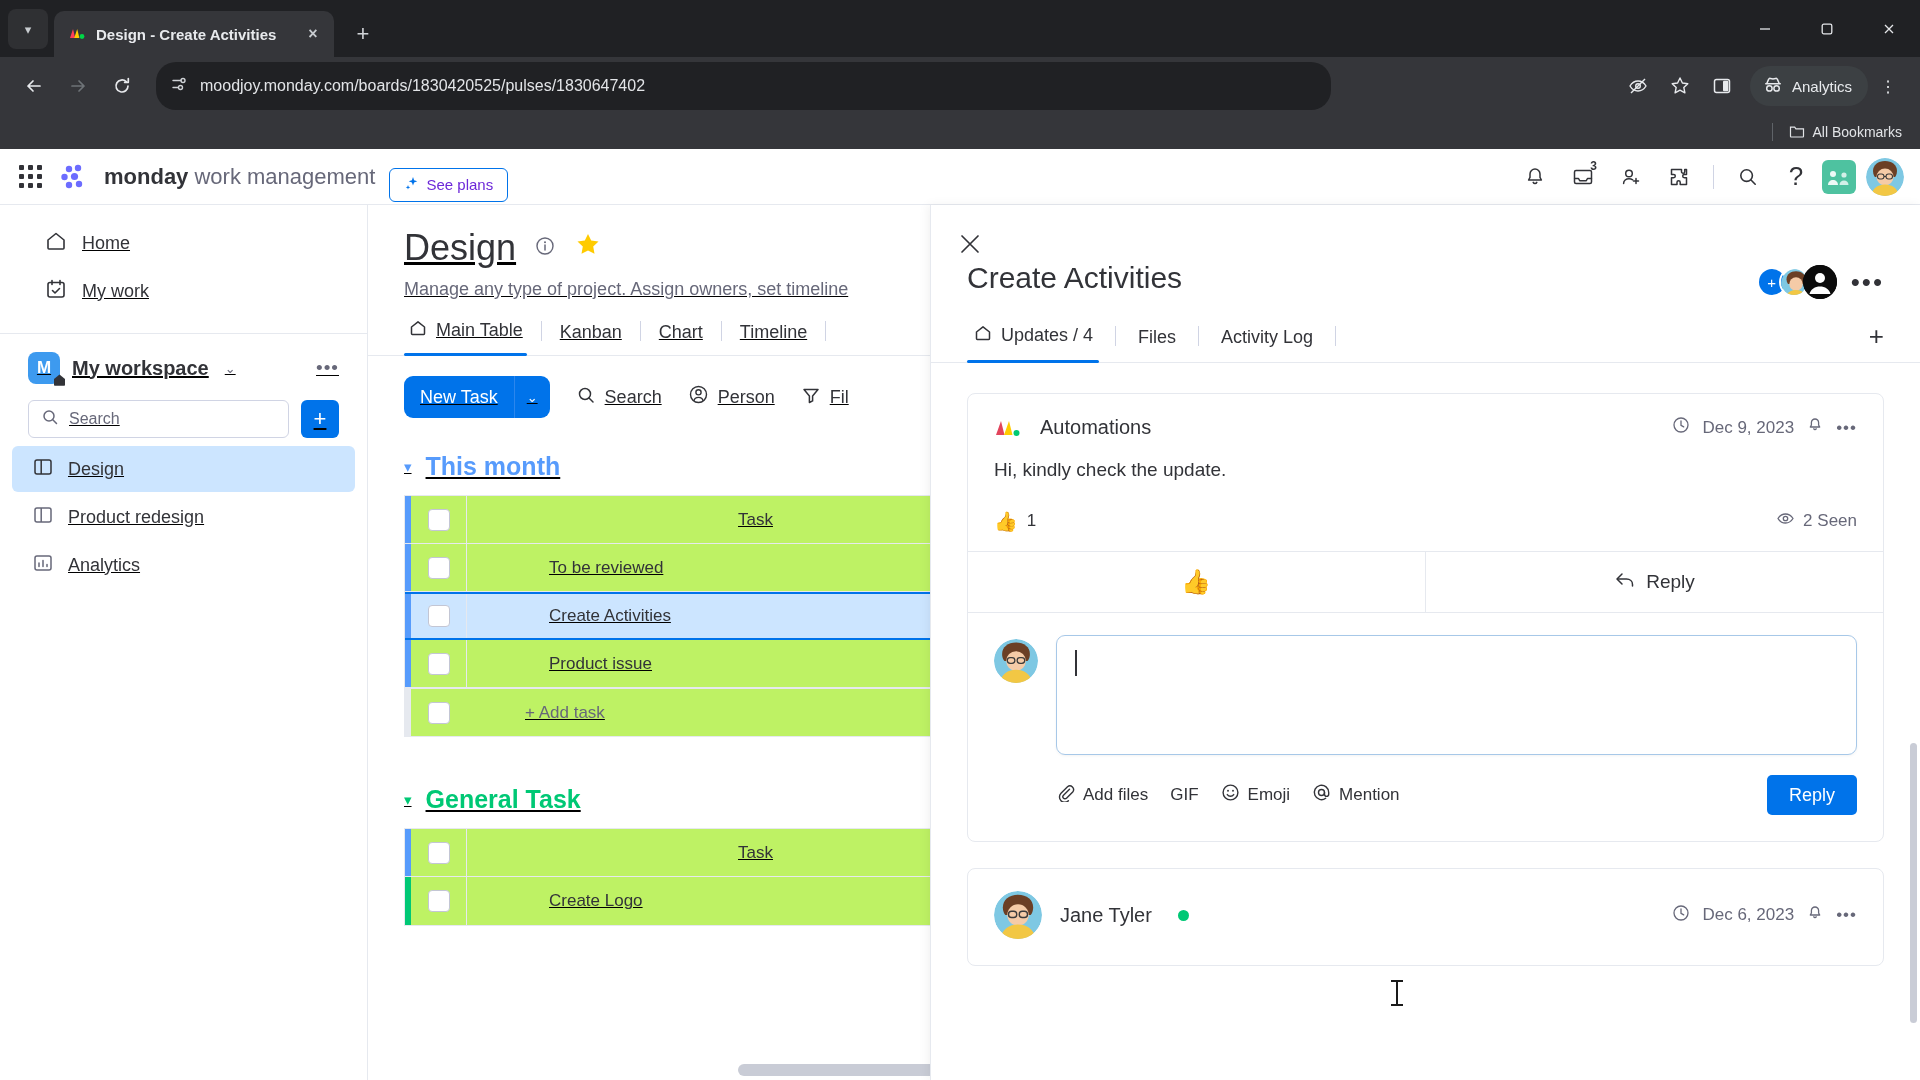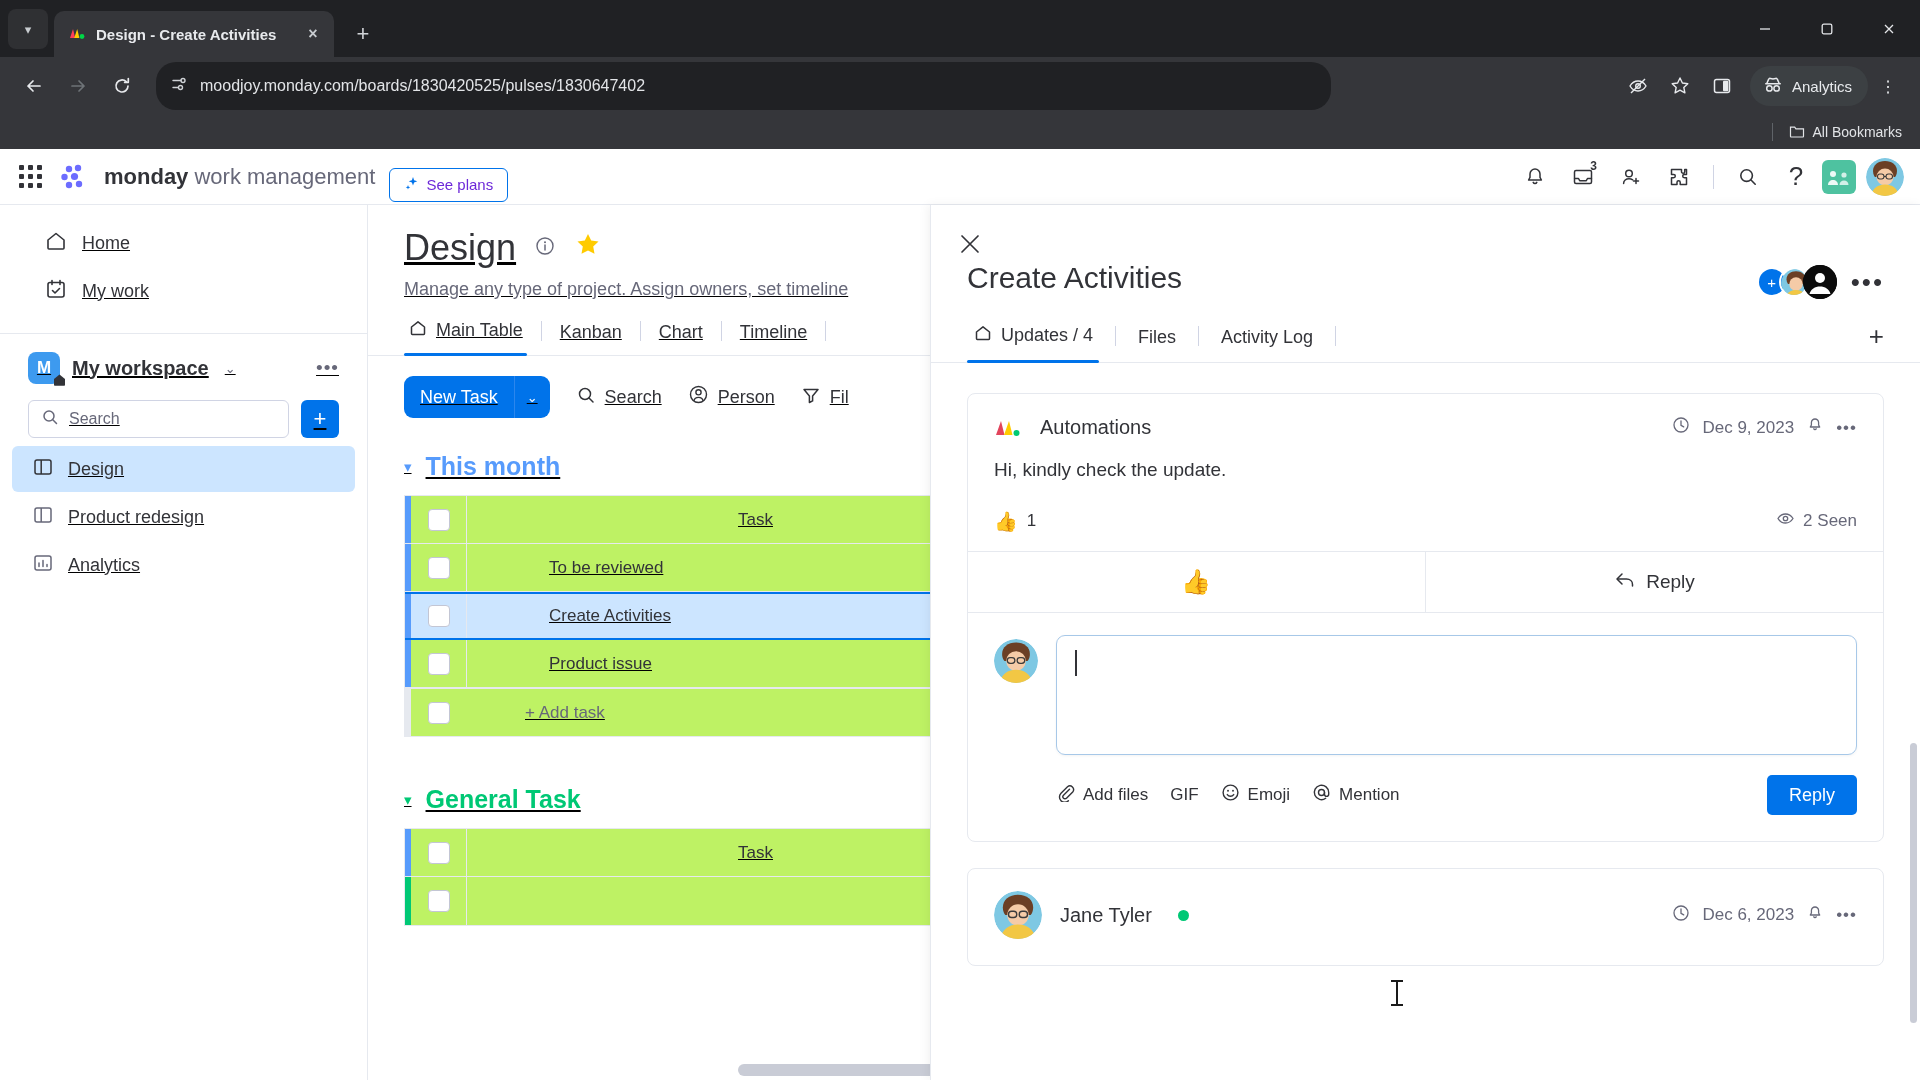--- a/index.html
+++ b/index.html
@@ -660,20 +660,21 @@
                 <span class="cell-check">
                     <span class="chk"></span>
                   </span>
                 <span class="cell-task">Task</span>
               </div>
               <div class="trow green">
                 <span class="bar"></span>
                 <span class="cell-check">
                     <span class="chk"></span>
                   </span>
+                <span class="cell-task left">Create Logo</span>
               </div>
             </div>
           </div>
 
         </div>
         <div class="hscroll"></div>
       </div>
 
       <div class="panel">
         <div class="panel-close">

